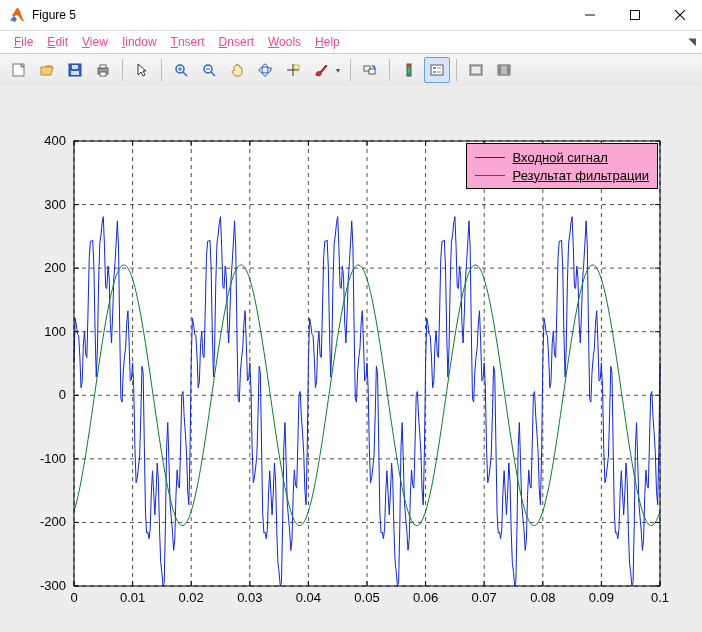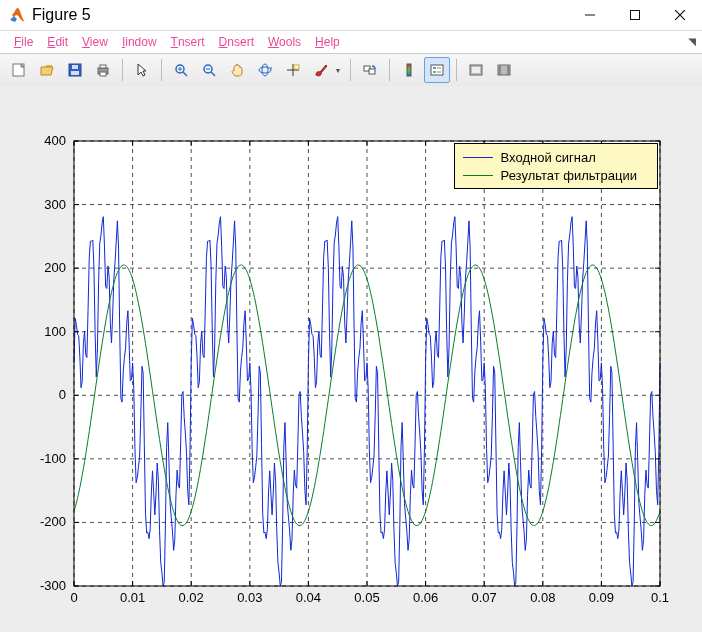--- a/index.html
+++ b/index.html
@@ -22,21 +22,21 @@
     border-bottom: 1px solid #ddd;
   }
   .titlebar .appicon {
     width: 18px; height: 18px;
     margin: 0 6px 0 8px;
     display: inline-block;
     position: relative;
   }
   .titlebar .title-text {
     color: #000;
-    font-size: 16px;
+    font-size: 12px;
     flex: 0 0 auto;
   }
   .titlebar .spacer { flex: 1 1 auto; }
   .winbtn {
     width: 45px; height: 30px;
     display: flex;
     align-items: center; justify-content: center;
     color: #111;
   }
 
@@ -119,25 +119,26 @@
     position: absolute;
     left: 0; top: 0;
     width: 702px;
     
     height: 546px;
   }
 
   .legend-box {
     position: absolute;
     
-    background: #fef9c3;
+    background: #f9a8d4;
     border: 1px solid #000;
     font-family: Arial, sans-serif;
     font-size: 13px;
-    padding: 4px 20px 4px 8px;
+    padding: 4px 8px 4px 8px;
+    text-decoration: underline;
   }
   .legend-row {
     display: flex; align-items: center;
     height: 18px;
   }
   .legend-line {
     display: inline-block;
     width: 30px; height: 0;
     border-top: 1.2px solid;
     margin-right: 8px;

